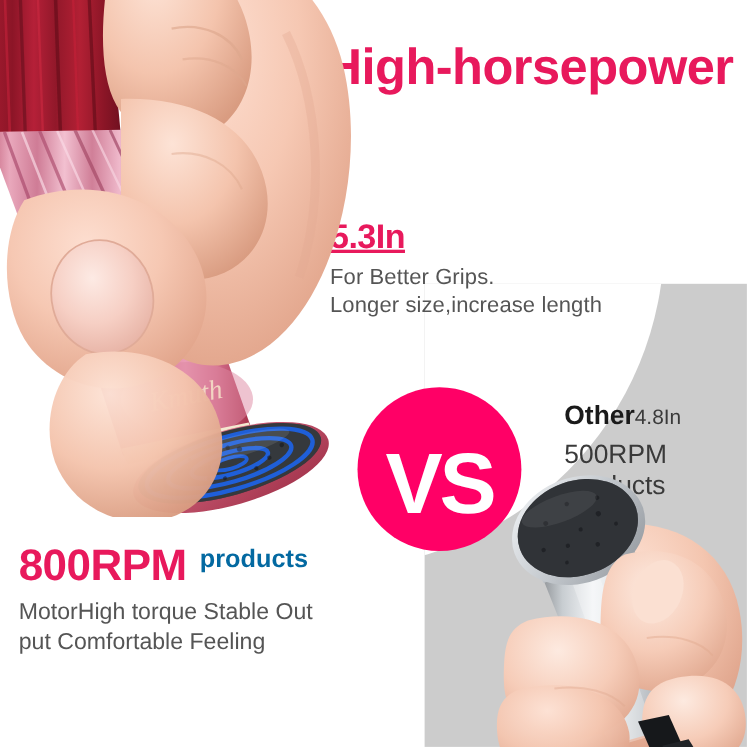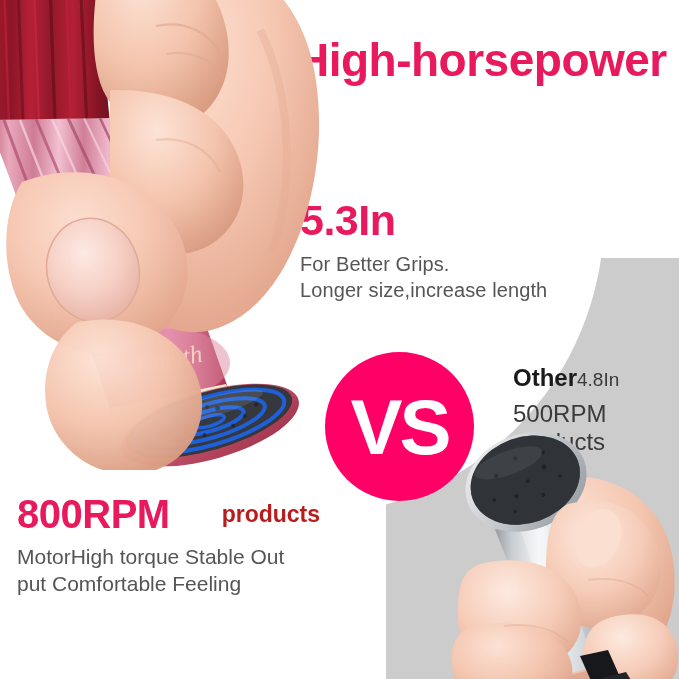--- a/index.html
+++ b/index.html
@@ -51,25 +51,26 @@
   }
 
   
   .spec-main {
     position: absolute;
     left: 300px;
     top: 199px;
     width: 330px;
   }
   .spec-main-value {
-    font-size: 43px;
+    font-size: 31px;
     font-weight: bold;
     color: #e8195c;
     line-height: 1.0;
     letter-spacing: -0.5px;
+    text-decoration: underline;
   }
   .spec-main-desc {
     margin-top: 9px;
     font-size: 20px;
     font-weight: 300;
     color: #555555;
     line-height: 1.32;
     letter-spacing: 0.1px;
   }
 
@@ -80,21 +81,21 @@
     top: 352px;
     width: 149px;
     height: 149px;
     border-radius: 50%;
     background: #ff0066;
     z-index: 6;
   }
   .vs-badge-label {
     position: absolute;
     left: 0;
-    top: 0;
+    top: 12px;
     width: 100%;
     height: 100%;
     display: flex;
     align-items: center;
     justify-content: center;
     color: #ffffff;
     font-size: 78px;
     font-weight: bold;
     letter-spacing: -3px;
     line-height: 1;
@@ -131,35 +132,34 @@
   
   .rpm-block {
     position: absolute;
     left: 17px;
     top: 494px;
     width: 345px;
     z-index: 4;
   }
   .rpm-row {
     display: flex;
-    align-items: center;
+    align-items: flex-start;
     gap: 12px;
   }
   .rpm-value {
     font-size: 40px;
     font-weight: bold;
     color: #e8195c;
     letter-spacing: -0.5px;
     line-height: 1;
   }
   .rpm-unit {
     font-size: 23px;
     font-weight: bold;
-    color: #b91c1c;
-    margin-left: 40px;
+    color: #0369a1;
   }
   .rpm-desc {
     margin-top: 9px;
     font-size: 21px;
     font-weight: 300;
     color: #555555;
     line-height: 1.3;
   }
 
   

